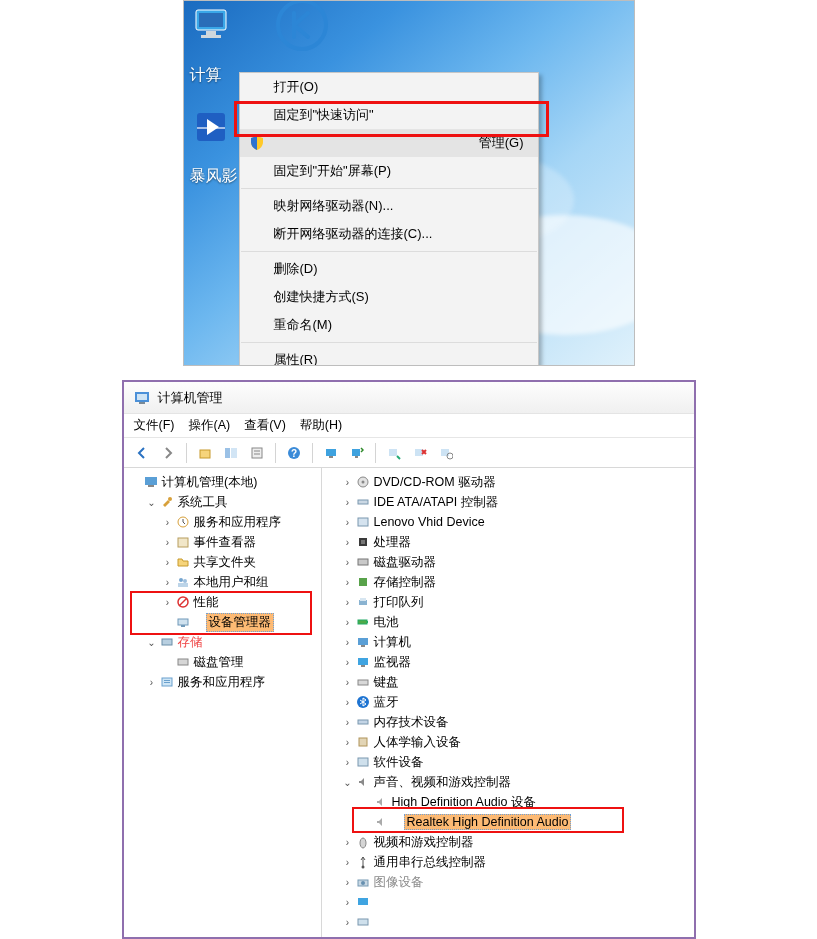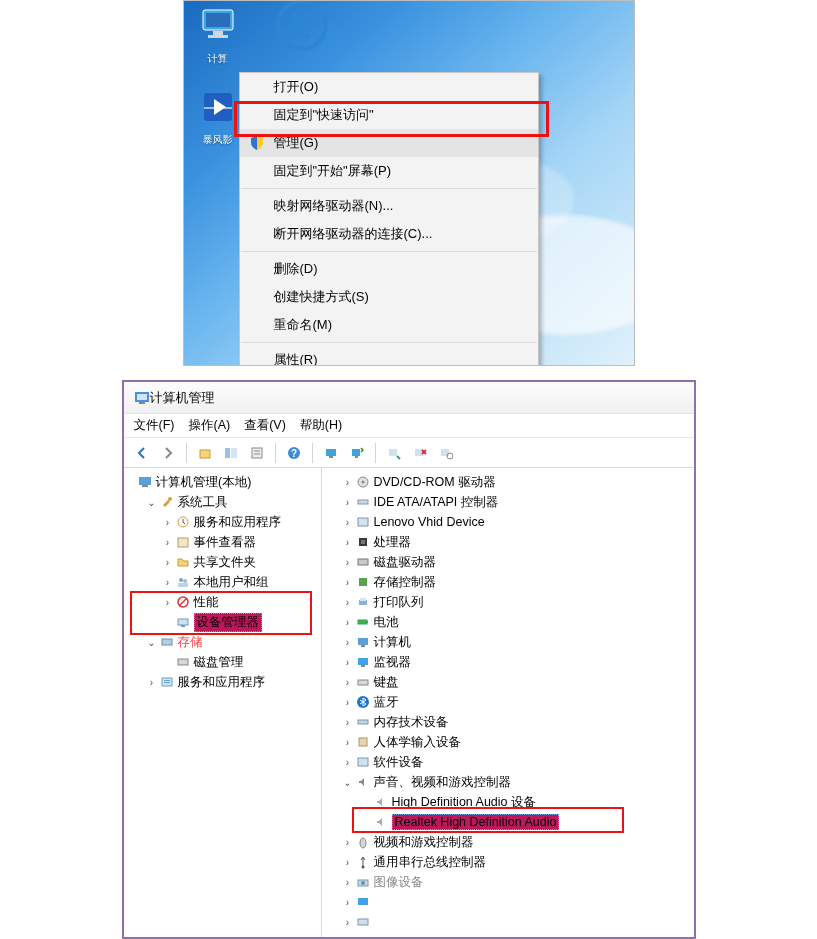--- a/index.html
+++ b/index.html
@@ -25,22 +25,22 @@
     filter: blur(2px);
   }
   .c1 { width: 220px; height: 120px; right: -40px; bottom: 30px; }
   .c2 { width: 160px; height: 90px; right: 60px; bottom: 120px; opacity:.4; }
 
   .desktop-icons {
     position: absolute; left: 6px; top: 0; width: 56px;
     display: flex; flex-direction: column; gap: 20px; padding-top: 4px;
   }
   .dicon {
-    display: flex; flex-direction: column; align-items: center; gap: 5px;
-    color: #fff; font-size: 10px; text-shadow: 0 1px 2px rgba(0,0,0,.5);
+    display: flex; flex-direction: column; align-items: flex-start; gap: 18px;
+    color: #fff; font-size: 16px; text-shadow: 0 1px 2px rgba(0,0,0,.5);
     cursor: default;
   }
   .dicon .glyph {
     width: 42px; height: 42px; display: flex; align-items: center; justify-content: center;
   }
   .dicon .label { white-space: nowrap; }
 
   .kugou {
     position: absolute; left: 90px; top: -4px; width: 56px; height: 56px;
   }
@@ -54,20 +54,21 @@
   }
   .ctxmenu .row {
     display: flex; align-items: center; height: 28px;
     padding: 0 14px 0 34px;
     position: relative;
     white-space: nowrap;
   }
   .ctxmenu .sep { height: 1px; background: #dcdcdc; margin: 3px 1px 3px 1px; }
   .ctxmenu .row.selected {
     background: #e4e4e4;
+    justify-content: flex-end;
   }
   .ctxmenu .row .icn {
     position: absolute; left: 8px; width: 18px; height: 18px;
     display: flex; align-items:center; justify-content:center;
   }
   .red-box {
     position: absolute; border: 3px solid #e11; pointer-events: none;
   }
   .fig1 .red-box { left: 50px; top: 100px; width: 315px; height: 36px; }
 
@@ -77,21 +78,21 @@
     width: 574px;
     height: 559px;
     border: 2px solid #8f6fae;
     background: #fff;
     position: relative;
     overflow: hidden;
   }
   .titlebar {
     height: 32px;
     background: linear-gradient(#fdfdfd,#f0f0f0);
-    display: flex; align-items: center; gap: 0;
+    display: flex; align-items: center; gap: 8px;
     padding: 0 10px;
     border-bottom: 1px solid #e4e4e4;
   }
   .titlebar .ticon { width:16px; height:16px; }
   .titlebar .ttext { font-size: 13px; }
 
   .menubar {
     height: 24px;
     display: flex; align-items: center; gap: 14px;
     padding: 0 10px;
@@ -124,27 +125,27 @@
     position: relative;
   }
   .node {
     display: flex; align-items: center; height: 20px;
     font-size: 12.5px; white-space: nowrap;
     padding-left: 6px;
   }
   .node .twist { width:12px; color:#555; font-size:10px; text-align:center; }
   .node .nicon { width:16px; height:16px; margin:0 3px 0 1px; display:flex; align-items:center; justify-content:center; }
   .node .nlbl { }
-  .node.sel .nlbl { background:#be185d; border:1px dotted #6ea0d6; padding:0 2px; }
+  .node.sel .nlbl { background:#fdba74; border:1px dotted #6ea0d6; padding:0 2px;margin-left:12px; }
   .hlbox { position:absolute; border:2px solid #e11; pointer-events:none; }
   .fig2 .hl-left { left: 6px; top: 209px; width: 182px; height: 44px; }
   .fig2 .hl-right { left: 228px; top: 425px; width: 272px; height: 26px; }
 
   
-  .ind0 { padding-left: 12px; }
+  .ind0 { padding-left: 18px; }
   .ind1 { padding-left: 22px; }
   .ind2 { padding-left: 38px; }
 
   .rind0 { padding-left: 20px; }
   .rind1 { padding-left: 38px; }
 </style>
 </head>
 <body>
 
 <div class="fig1" data-interactable="false">

